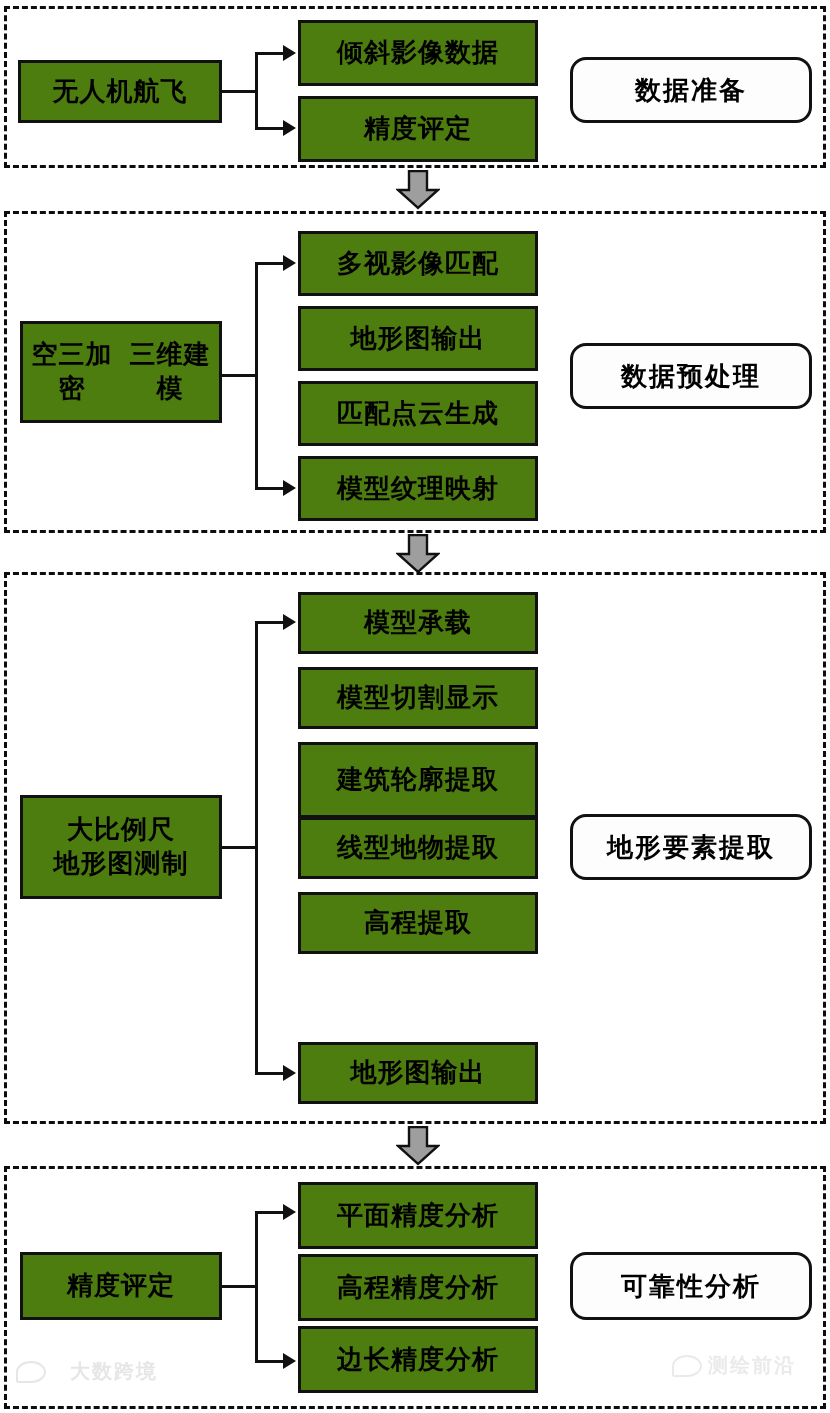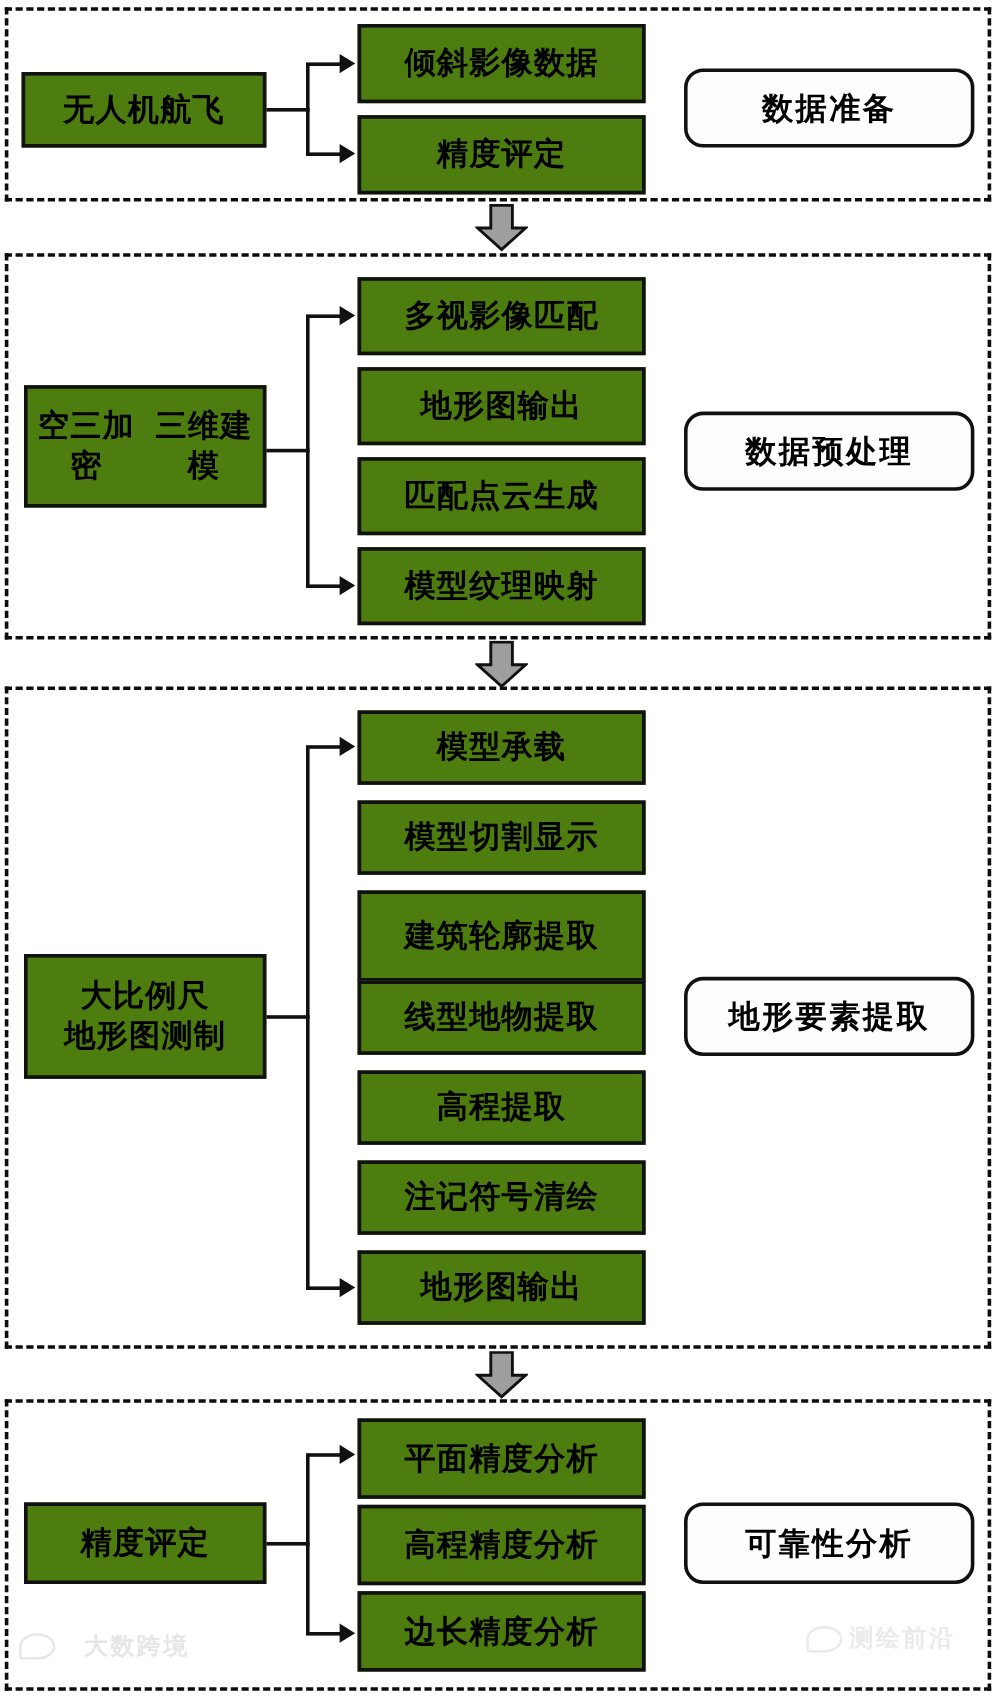--- a/index.html
+++ b/index.html
@@ -165,21 +165,20 @@
   <div class="box two-line" style="left:20px; top:795px; width:202px; height:104px; flex-direction:column;">
     <span>大比例尺</span>
     <span>地形图测制</span>
   </div>
 
   <div class="box medium" style="left:298px; top:592px; width:240px; height:62px;">模型承载</div>
   <div class="box medium" style="left:298px; top:667px; width:240px; height:62px;">模型切割显示</div>
   <div class="box medium" style="left:298px; top:742px; width:240px; height:76px;">建筑轮廓提取</div>
   <div class="box medium" style="left:298px; top:817px; width:240px; height:62px;">线型地物提取</div>
   <div class="box medium" style="left:298px; top:892px; width:240px; height:62px;">高程提取</div>
-  <div class="box medium" style="left:298px; top:967px; width:240px; height:62px;">注记符号清绘</div>
   <div class="box medium" style="left:298px; top:1042px; width:240px; height:62px;">地形图输出</div>
 
   <div class="pill" style="left:570px; top:814px; width:242px; height:66px;">地形要素提取</div>
 
   <div class="hline" style="left:222px; top:846px; width:36px;"></div>
   <div class="vline" style="left:255px; top:622px; height:452px;"></div>
   <div class="hline" style="left:255px; top:621px; width:30px;"></div>
   <div class="arrowhead" style="left:283px; top:614px;"></div>
   <div class="hline" style="left:255px; top:1072px; width:30px;"></div>
   <div class="arrowhead" style="left:283px; top:1065px;"></div>

